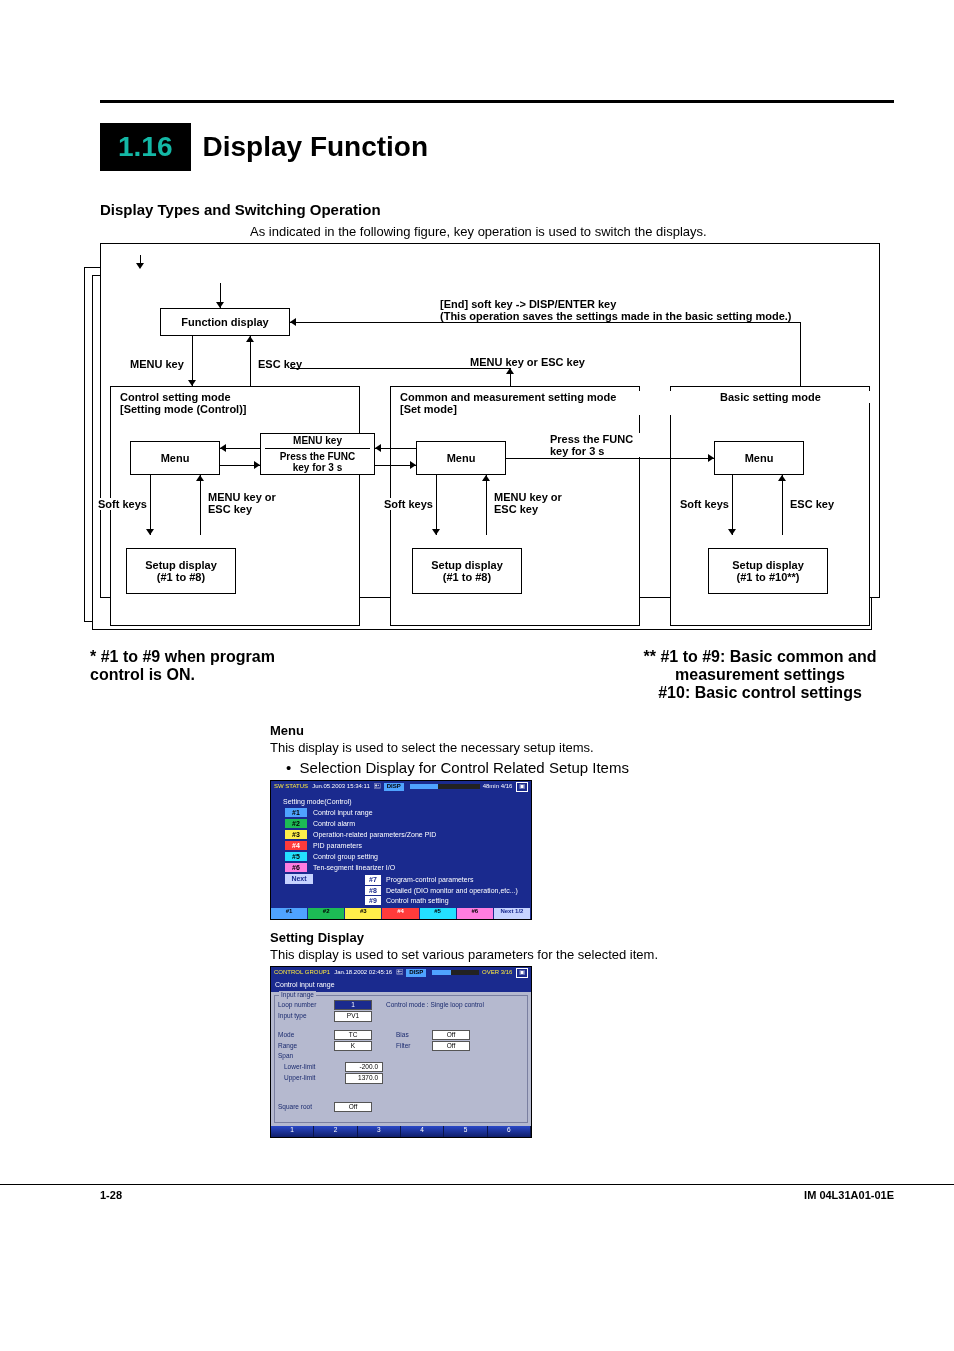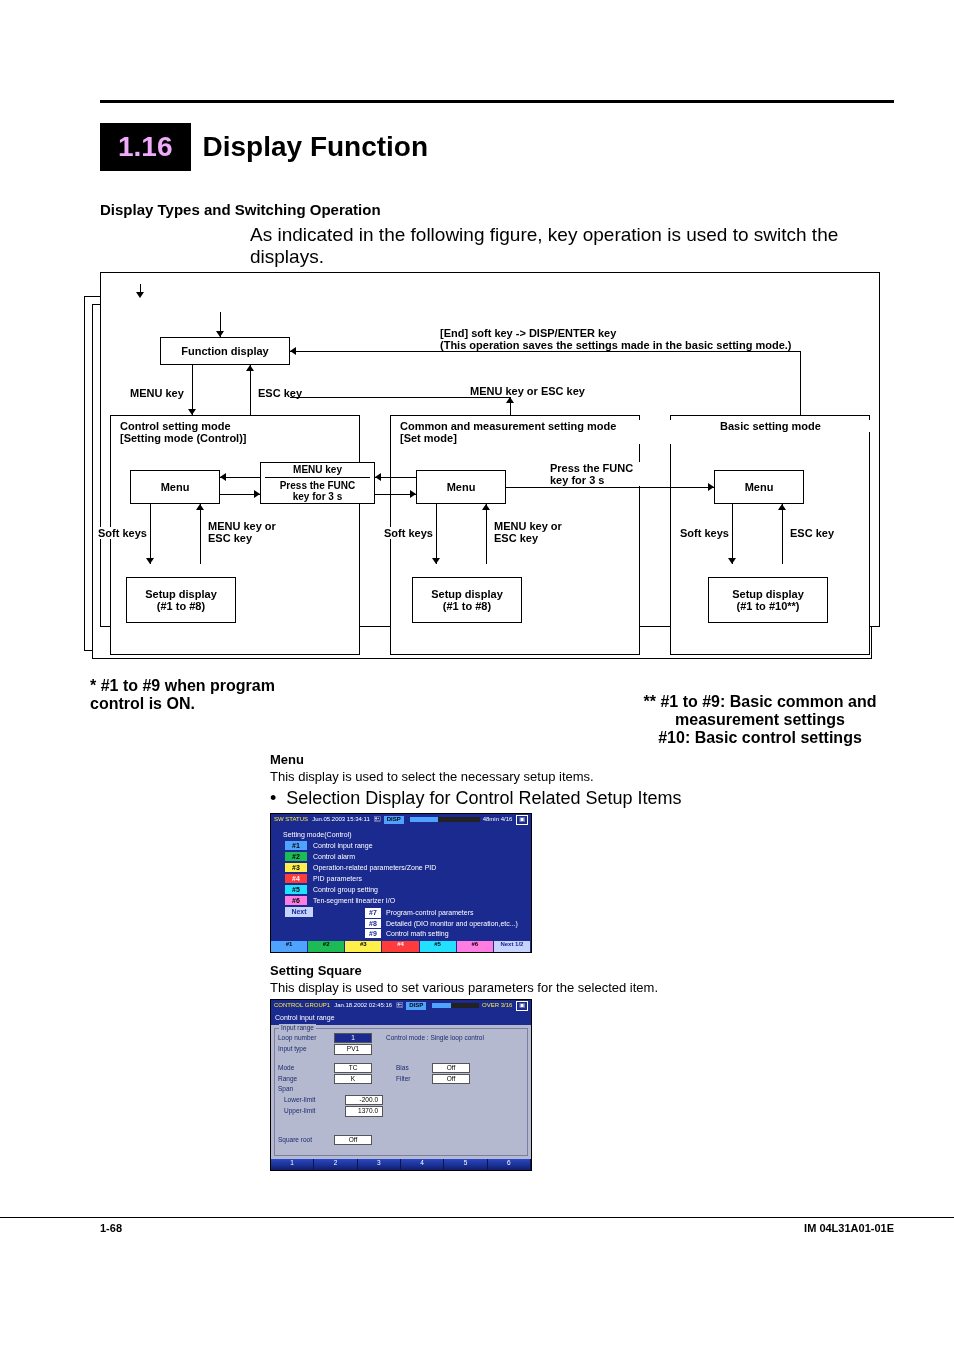--- a/index.html
+++ b/index.html
@@ -19,42 +19,42 @@
   .top-rule {
     border-top: 3px solid #000;
     margin-bottom: 20px;
   }
   .title-row {
     display: flex;
     align-items: stretch;
   }
   .title-block {
     background: #000;
-    color: #f0abfc;
+    color: #14b8a6;
     font-size: 28px;
     font-weight: bold;
     padding: 8px 18px;
     margin-right: 12px;
     display: flex;
     align-items: center;
   }
   .title-text {
     font-size: 28px;
     font-weight: bold;
     display: flex;
     align-items: center;
   }
   .section-heading {
     font-weight: bold;
     font-size: 15px;
     margin-top: 30px;
     margin-bottom: 6px;
   }
   .lead-text {
-    font-size: 19px;
+    font-size: 13px;
     margin-left: 150px;
     margin-bottom: 4px;
   }
 
   
   .diagram {
     position: relative;
     width: 780px;
     height: 470px;
     font-size: 11px;
@@ -131,22 +131,22 @@
   .sub-h {
     font-weight: bold;
     font-size: 13px;
     margin-top: 10px;
   }
   .sub-p {
     font-size: 13px;
     margin: 2px 0 4px 0;
   }
   .bullet {
-    font-size: 18px;
-    margin: 2px 0 4px 0;
+    font-size: 15px;
+    margin: 2px 0 4px 16px;
   }
 
   
   .screen {
     width: 260px;
     border: 1px solid #000;
     background: #1a2a8e;
     font-size: 7px;
     color: #fff;
     line-height: 1.3;
@@ -388,21 +388,21 @@
 
     <div class="box" style="left:608px; top:305px; width:120px; height:46px; white-space:pre-line;"><span>Setup display
 (#1 to #10**)</span></div>
     <div class="box" style="left:602px; top:299px; width:120px; height:46px; z-index:-1;"></div>
     <div class="box" style="left:596px; top:293px; width:120px; height:46px; z-index:-2;"></div>
 
     <div class="vline" style="left:700px; top:79px; height:64px;"></div>
     <div class="hline" style="left:335px; top:79px; width:365px;"></div>
 
     <div class="footnote" style="position:absolute; left:-10px; top:405px; width:200px;">* #1 to #9 when program control is ON.</div>
-    <div class="footnote" style="position:absolute; left:530px; top:405px; width:260px; text-align:center; white-space:pre-line;margin-top:16px;">** #1 to #9: Basic common and measurement settings
+    <div class="footnote" style="position:absolute; left:530px; top:405px; width:260px; text-align:center; white-space:pre-line;">** #1 to #9: Basic common and measurement settings
 #10: Basic control settings</div>
   </div>
 
   <div class="sub">
     <div class="sub-h">Menu</div>
     <div class="sub-p">This display is used to select the necessary setup items.</div>
     <div class="bullet">•&nbsp;&nbsp;<span>Selection Display for Control Related Setup Items</span></div>
 
     <div class="screen">
       <div class="screen-bar">
@@ -464,21 +464,21 @@
           <div class="softkey c-blue">#1</div>
           <div class="softkey c-green">#2</div>
           <div class="softkey c-yell">#3</div>
           <div class="softkey c-red">#4</div>
           <div class="softkey c-cyan">#5</div>
           <div class="softkey c-pink">#6</div>
           <div class="softkey c-gray">Next 1/2</div>
         </div>
     </div>
 
-    <div class="sub-h">Setting Square</div>
+    <div class="sub-h">Setting Display</div>
     <div class="sub-p">This display is used to set various parameters for the selected item.</div>
 
     <div class="screen">
       <div class="screen-bar">
         <span class="status">CONTROL GROUP1</span>
         <span style="margin-left:4px;">Jan.18.2002 02:45:16</span>
         <span style="margin-left:4px;">🖭</span>
         <span class="disp-pill">DISP</span>
         <span class="disp-track">
             <span class="disp-track-fill"></span>
@@ -537,15 +537,15 @@
           <div class="softkey2">3</div>
           <div class="softkey2">4</div>
           <div class="softkey2">5</div>
           <div class="softkey2">6</div>
         </div>
     </div>
   </div>
 </div>
 
 <div class="page-footer">
-  <span class="pn">1-68</span>
+  <span class="pn">1-28</span>
   <span class="doc">IM 04L31A01-01E</span>
 </div>
 
 </body></html>

